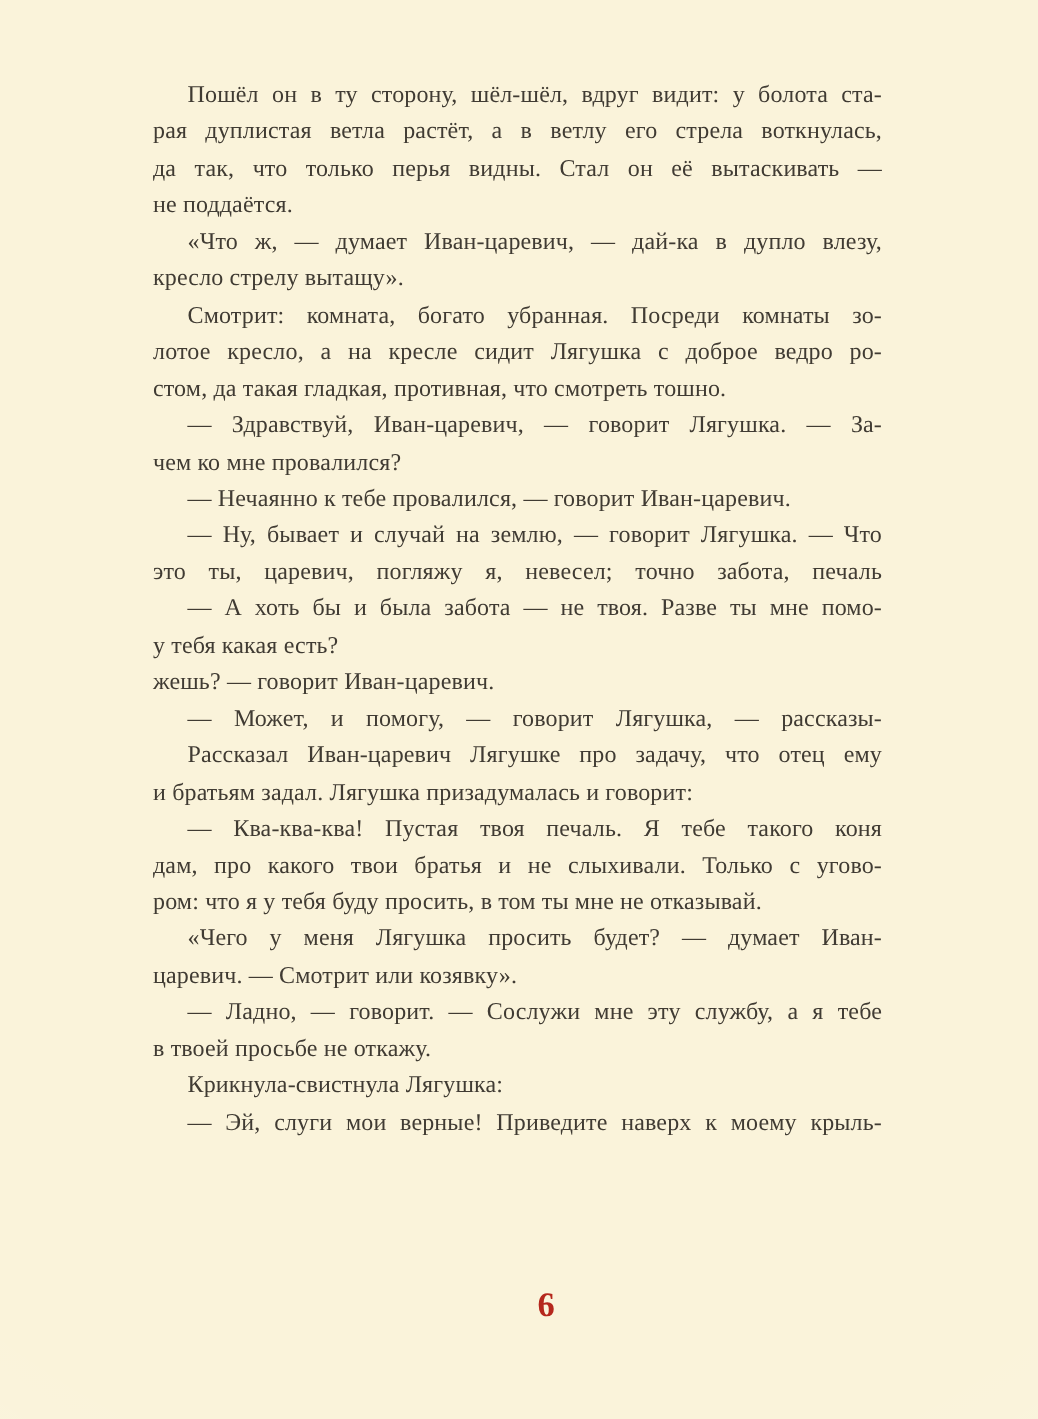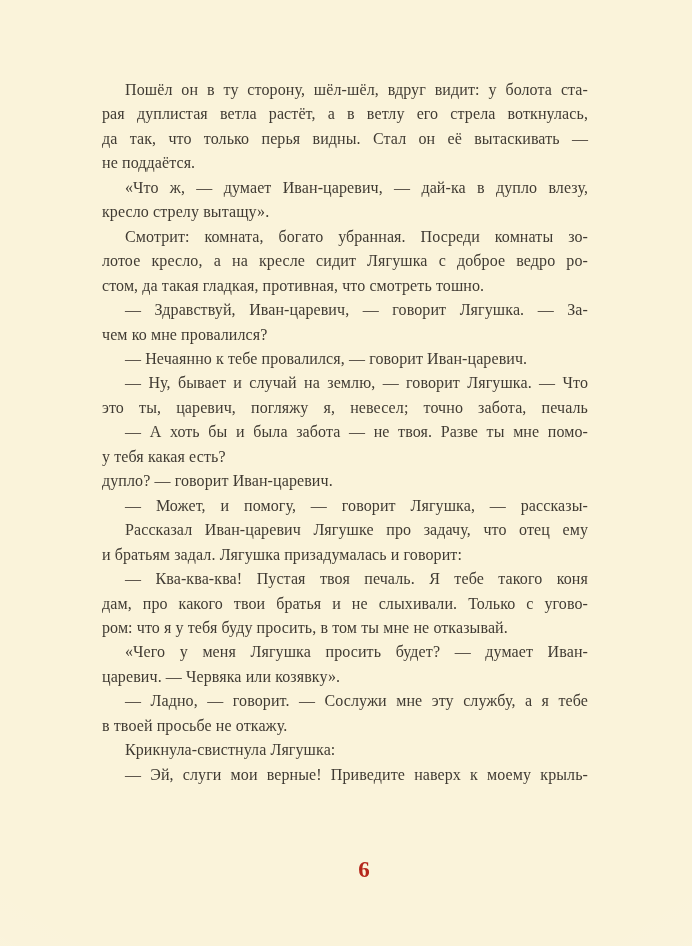--- a/index.html
+++ b/index.html
@@ -17,21 +17,21 @@
   .page {
     position: absolute;
     inset: 0;
     background:
       radial-gradient(130% 95% at 50% 46%, rgba(255,255,255,0) 62%, rgba(255,255,255,0.28) 100%),
       var(--paper, #faf3da);
   }
   .text-block {
     position: absolute;
     left: 102px;
-    top: 78px;
+    top: 52px;
     width: 486px;
     color: var(--ink, #403b33);
     font-size: 16px;
     line-height: 24.45px;
     letter-spacing: 0.1px;
   }
   .line {
     text-align: justify;
     text-align-last: justify;
   }
@@ -67,28 +67,28 @@
       <div class="line indent">Смотрит: комната, богато убранная. Посреди комнаты зо-</div>
       <div class="line">лотое кресло, а на кресле сидит Лягушка с доброе ведро ро-</div>
       <div class="line last">стом, да такая гладкая, противная, что смотреть тошно.</div>
       <div class="line indent">— Здравствуй, Иван-царевич, — говорит Лягушка. — За-</div>
       <div class="line last">чем ко мне провалился?</div>
       <div class="line indent last">— Нечаянно к тебе провалился, — говорит Иван-царевич.</div>
       <div class="line indent">— Ну, бывает и случай на землю, — говорит Лягушка. — Что</div>
       <div class="line">это ты, царевич, погляжу я, невесел; точно забота, печаль</div>
       <div class="line indent">— А хоть бы и была забота — не твоя. Разве ты мне помо-</div>
       <div class="line last">у тебя какая есть?</div>
-      <div class="line last">дупло? — говорит Иван-царевич.</div>
+      <div class="line last">жешь? — говорит Иван-царевич.</div>
       <div class="line indent">— Может, и помогу, — говорит Лягушка, — рассказы-</div>
       <div class="line indent">Рассказал Иван-царевич Лягушке про задачу, что отец ему</div>
       <div class="line last">и братьям задал. Лягушка призадумалась и говорит:</div>
       <div class="line indent">— Ква-ква-ква! Пустая твоя печаль. Я тебе такого коня</div>
       <div class="line">дам, про какого твои братья и не слыхивали. Только с угово-</div>
       <div class="line last">ром: что я у тебя буду просить, в том ты мне не отказывай.</div>
       <div class="line indent">«Чего у меня Лягушка просить будет? — думает Иван-</div>
-      <div class="line last">царевич. — Червяка или козявку».</div>
+      <div class="line last">царевич. — Смотрит или козявку».</div>
       <div class="line indent">— Ладно, — говорит. — Сослужи мне эту службу, а я тебе</div>
       <div class="line last">в твоей просьбе не откажу.</div>
       <div class="line indent last">Крикнула-свистнула Лягушка:</div>
       <div class="line indent">— Эй, слуги мои верные! Приведите наверх к моему крыль-</div>
     </div>
   <div class="folio">6</div>
 </div>
 
 </body></html>

